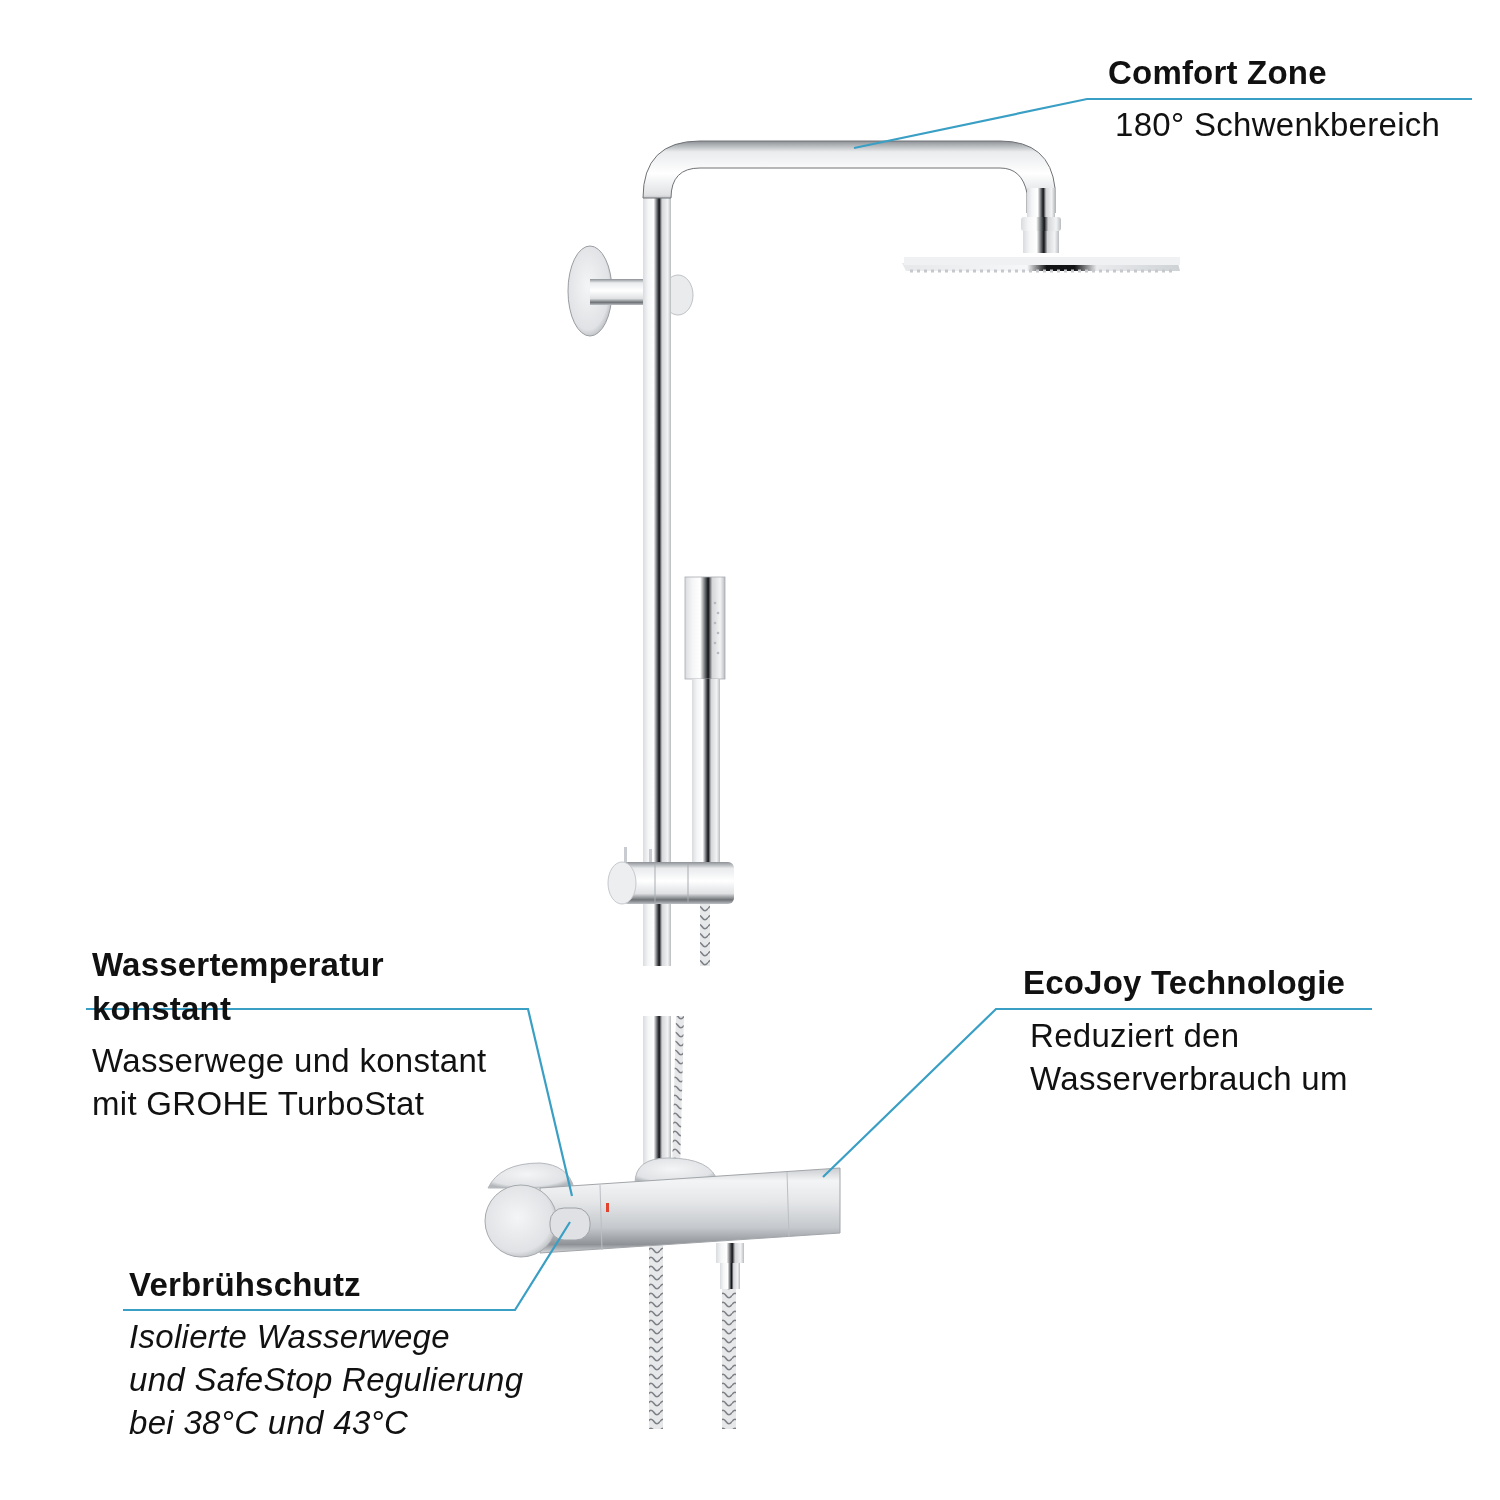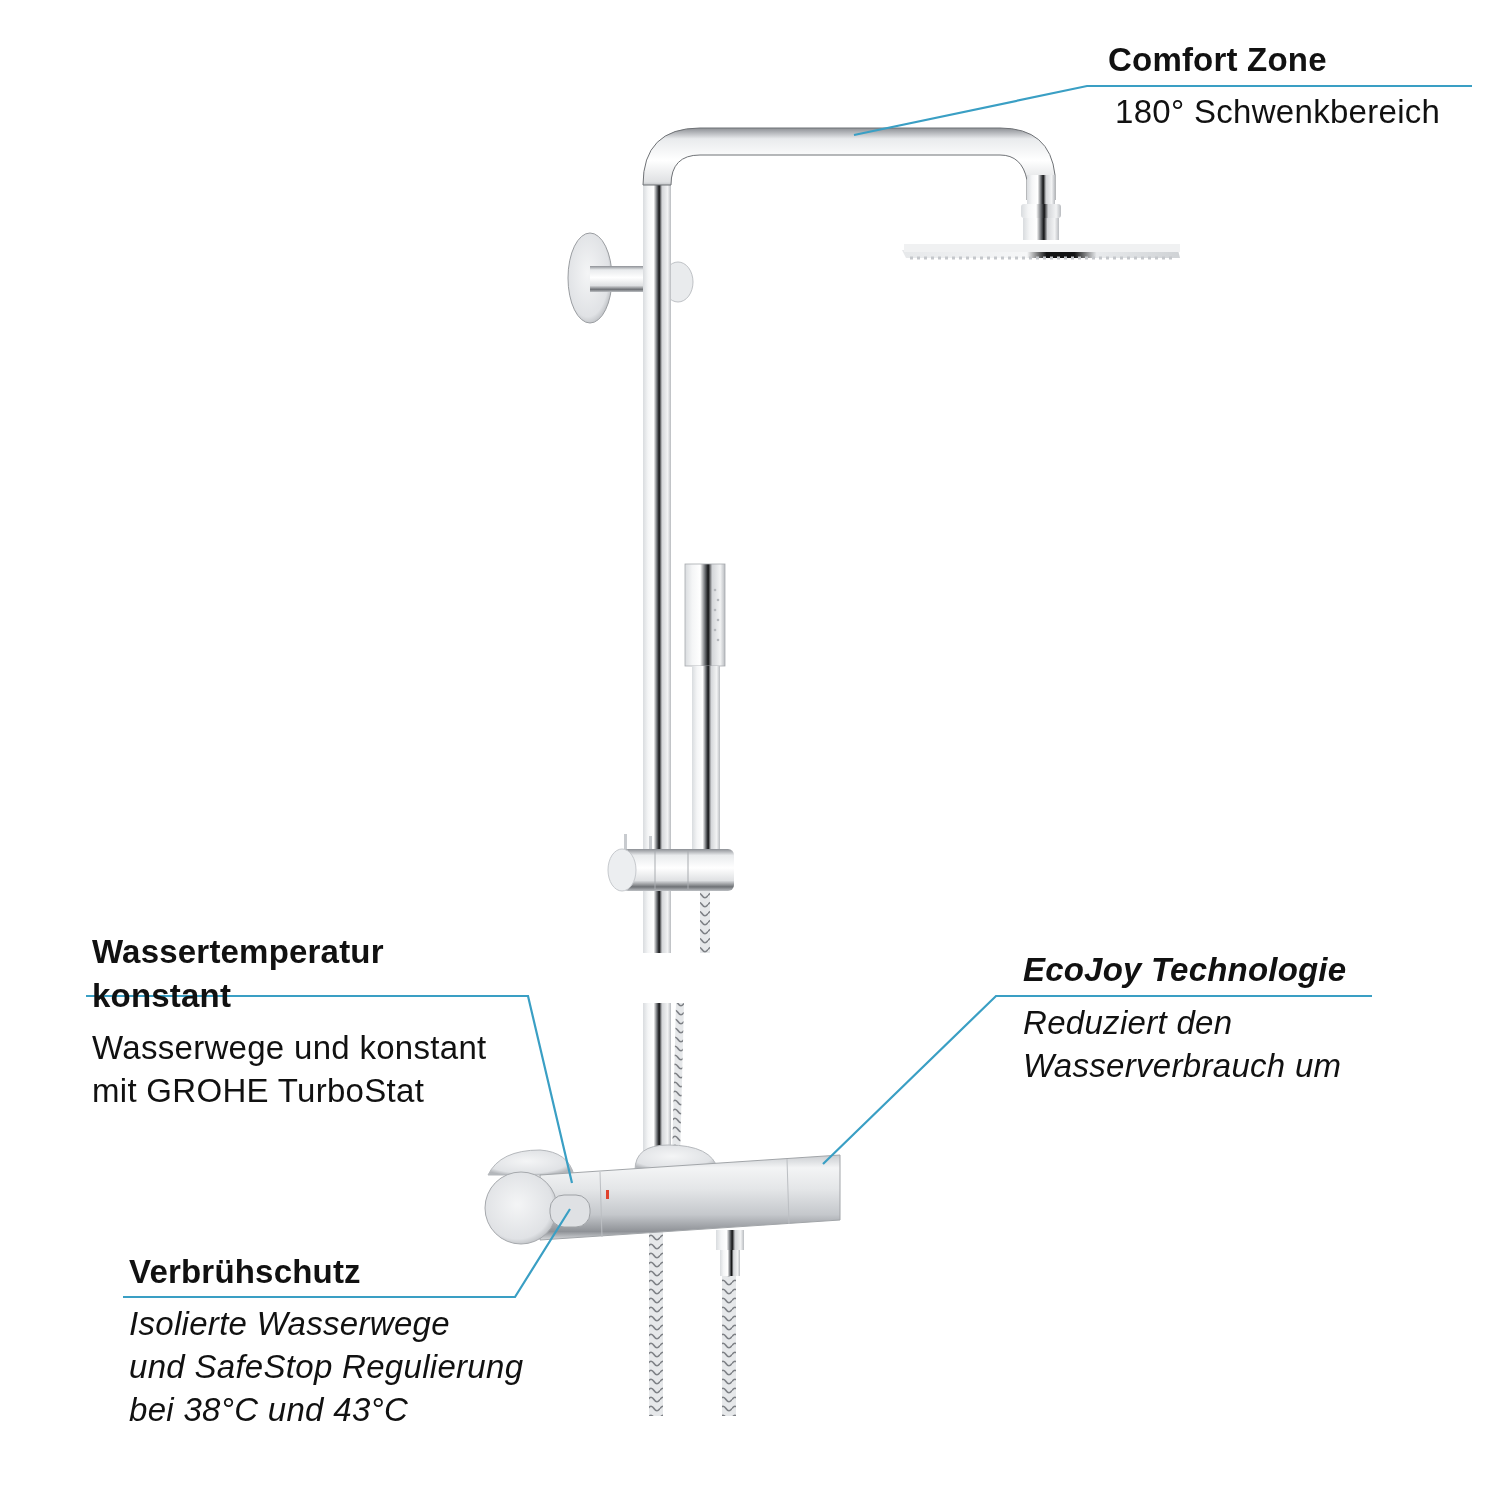--- a/index.html
+++ b/index.html
@@ -1,28 +1,28 @@
 <!DOCTYPE html>
 <html><head>
   <meta charset="utf-8">
   <style>
     html, body { margin: 0; padding: 0; background: #ffffff; }
     body { width: 1500px; height: 1500px; position: relative; overflow: hidden;
            font-family: "Liberation Sans", "DejaVu Sans", sans-serif; color: #111; }
-    .stage { position: absolute; left: 0; top: 0; width: 1500px; height: 1421px; }
+    .stage { position: absolute; left: 0; top: 13px; width: 1500px; height: 1421px; }
     svg.art { position: absolute; left: 0; top: 0; }
     .callout { position: absolute; }
     .callout .title { font-weight: bold; font-size: 33px; line-height: 44px; letter-spacing: 0.2px; color: #111; }
     .callout .body  { font-size: 33px; line-height: 43px; color: #111; letter-spacing: 0.3px; }
     #c-comfort  { left: 1108px; top: 38px; }
     #c-comfort .body { margin-left: 7px; margin-top: 8px; text-align: right; }
     #c-water    { left: 92px; top: 902px; margin-top: 28px; }
     #c-water .body { margin-top: 8px; }
-    #c-eco      { left: 1023px; top: 948px; font-style: italic; }
-    #c-eco .body { margin-left: 0; margin-top: 9px; }
+    #c-eco      { left: 1023px; top: 948px; }
+    #c-eco .body { margin-left: 7px; margin-top: 9px; }
     #c-scald    { left: 129px; top: 1250px; }
     #c-scald .body { margin-top: 8px; font-style: italic; }
   </style>
 </head>
 <body>
 
 <div class="stage">
 
   <svg class="art" width="1500" height="1500" viewBox="0 0 1500 1500">
     <defs>

